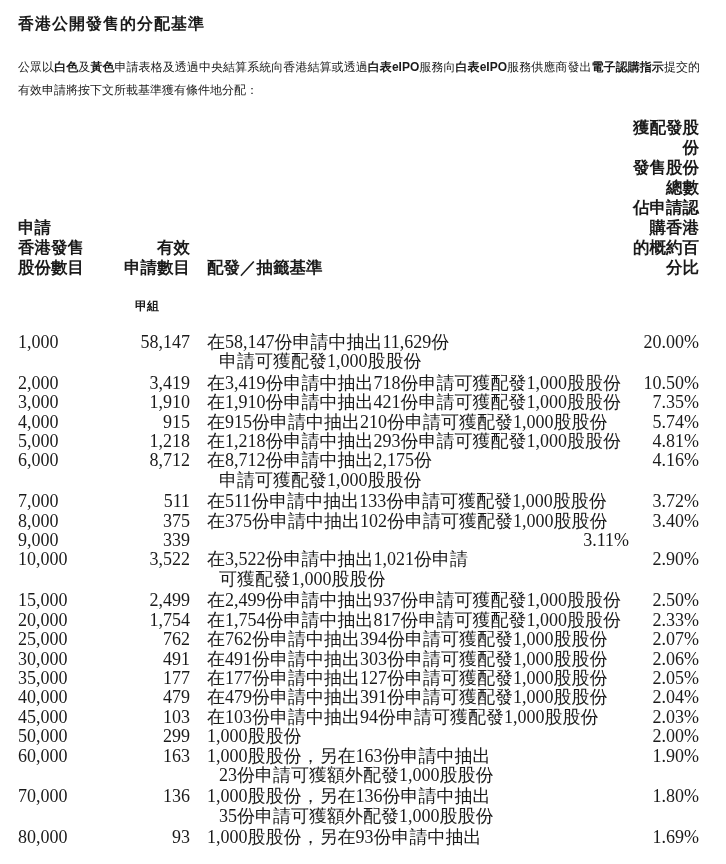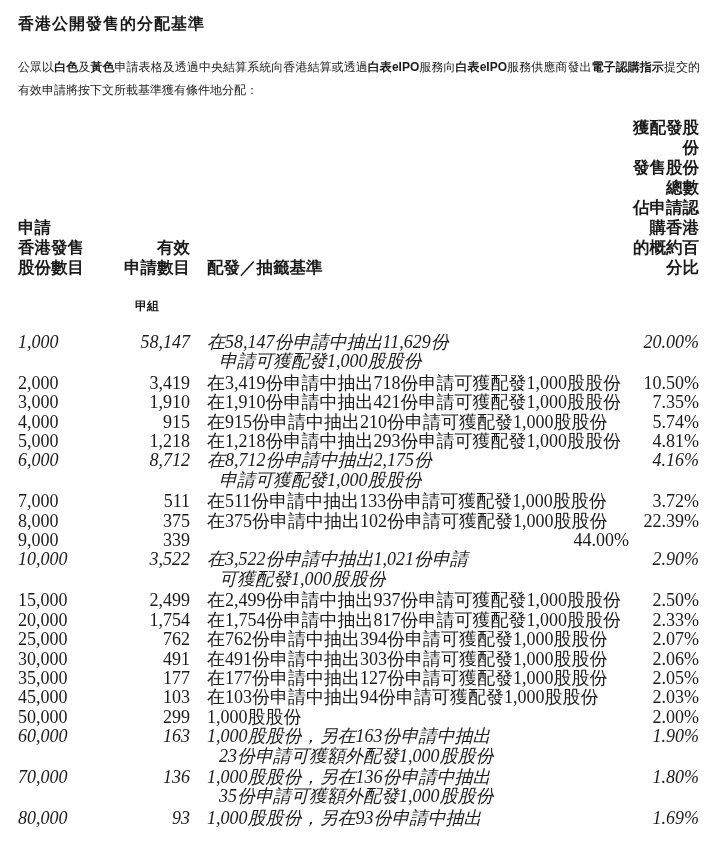--- a/index.html
+++ b/index.html
@@ -62,21 +62,21 @@
     font-size: 12px;
     line-height: 19px;
   }
 
   .rows { margin-top: 17px; }
   .row {
     align-items: start;
     font-size: 18px;
     line-height: 19.4px;
   }
-  .row.ml { margin-bottom: 2px; font-style: italic; }
+  .row.ml { margin-bottom: 2px; }
   .c1 { text-align: left; }
   .c2 { text-align: right; }
   .c3 { padding-left: 17px; }
   .c3 .cont { margin-left: 12px; }
   .c4 { text-align: right; }
 </style>
 </head>
 <body>
 
 <div class="page">
@@ -166,26 +166,26 @@
           <div>在511份申請中抽出133份申請可獲配發1,000股股份</div>
         </div>
         <div class="c4">3.72%</div>
       </div>
       <div class="grid row">
         <div class="c1">8,000</div>
         <div class="c2">375</div>
         <div class="c3">
           <div>在375份申請中抽出102份申請可獲配發1,000股股份</div>
         </div>
-        <div class="c4">22.39%</div>
+        <div class="c4">3.40%</div>
       </div>
       <div class="grid row">
         <div class="c1">9,000</div>
         <div class="c2">339</div>
-        <div class="c4">44.00%</div>
+        <div class="c4">3.11%</div>
       </div>
       <div class="grid row ml">
         <div class="c1">10,000</div>
         <div class="c2">3,522</div>
         <div class="c3">
           <div>在3,522份申請中抽出1,021份申請</div>
           <div class="cont">可獲配發1,000股股份</div>
         </div>
         <div class="c4">2.90%</div>
       </div>
@@ -223,20 +223,28 @@
       </div>
       <div class="grid row">
         <div class="c1">35,000</div>
         <div class="c2">177</div>
         <div class="c3">
           <div>在177份申請中抽出127份申請可獲配發1,000股股份</div>
         </div>
         <div class="c4">2.05%</div>
       </div>
       <div class="grid row">
+        <div class="c1">40,000</div>
+        <div class="c2">479</div>
+        <div class="c3">
+          <div>在479份申請中抽出391份申請可獲配發1,000股股份</div>
+        </div>
+        <div class="c4">2.04%</div>
+      </div>
+      <div class="grid row">
         <div class="c1">45,000</div>
         <div class="c2">103</div>
         <div class="c3">
           <div>在103份申請中抽出94份申請可獲配發1,000股股份</div>
         </div>
         <div class="c4">2.03%</div>
       </div>
       <div class="grid row">
         <div class="c1">50,000</div>
         <div class="c2">299</div>

